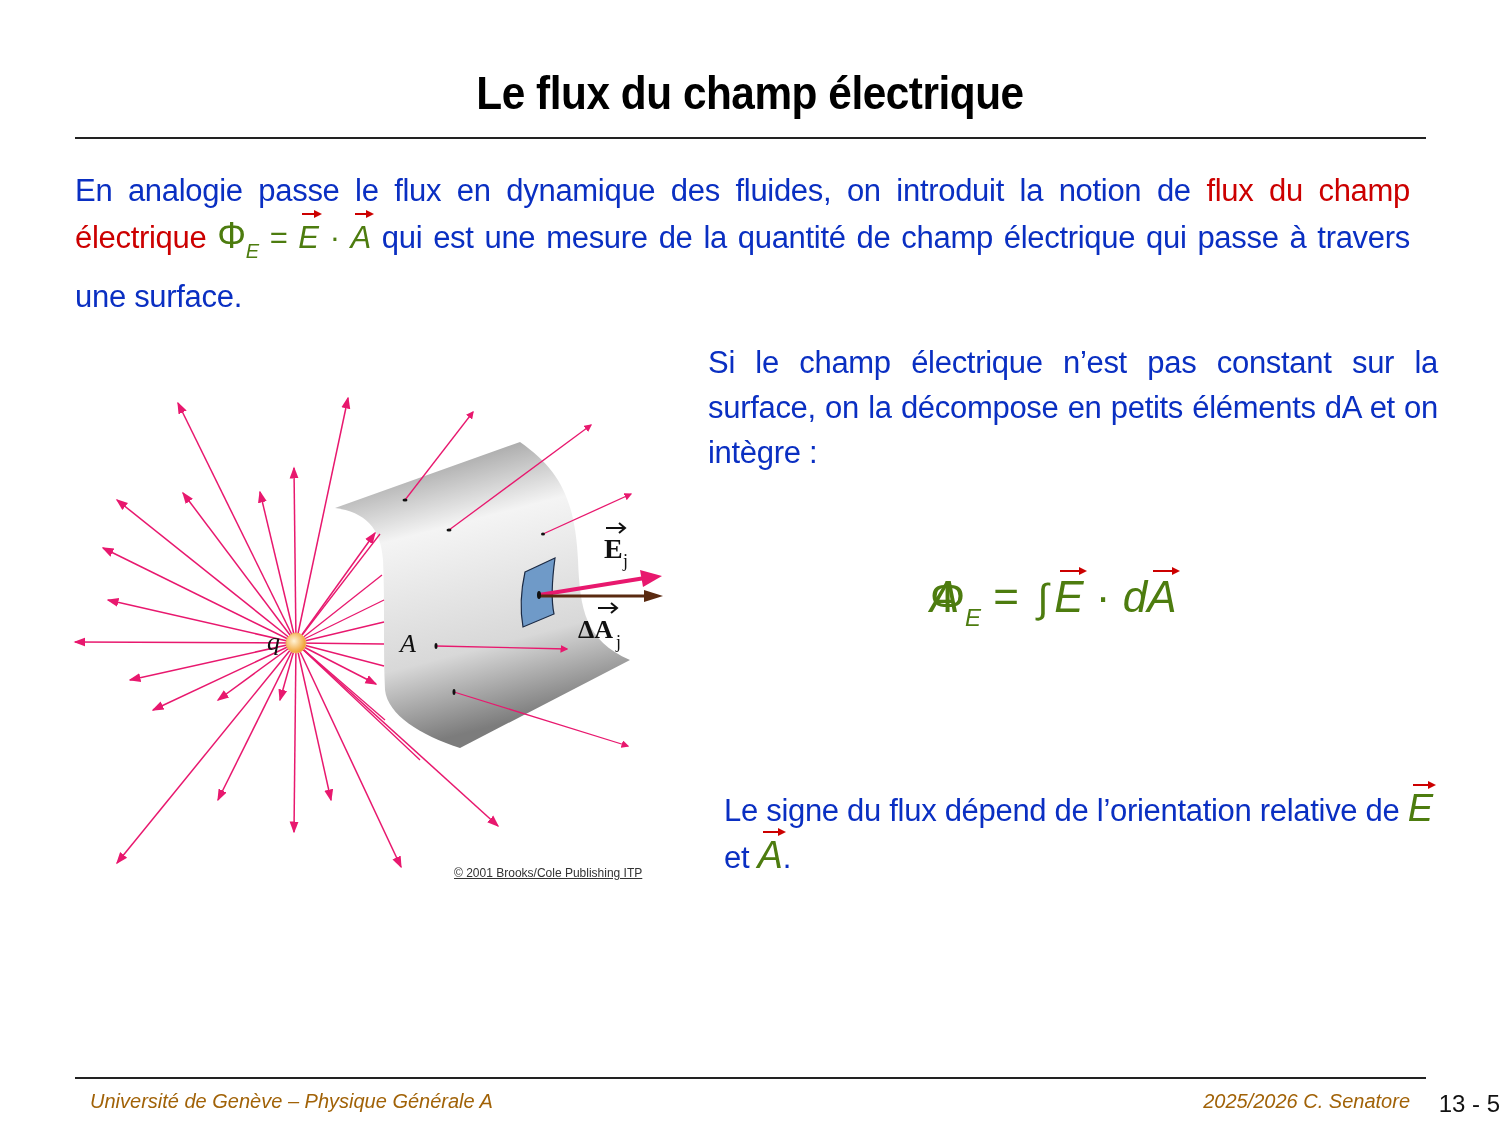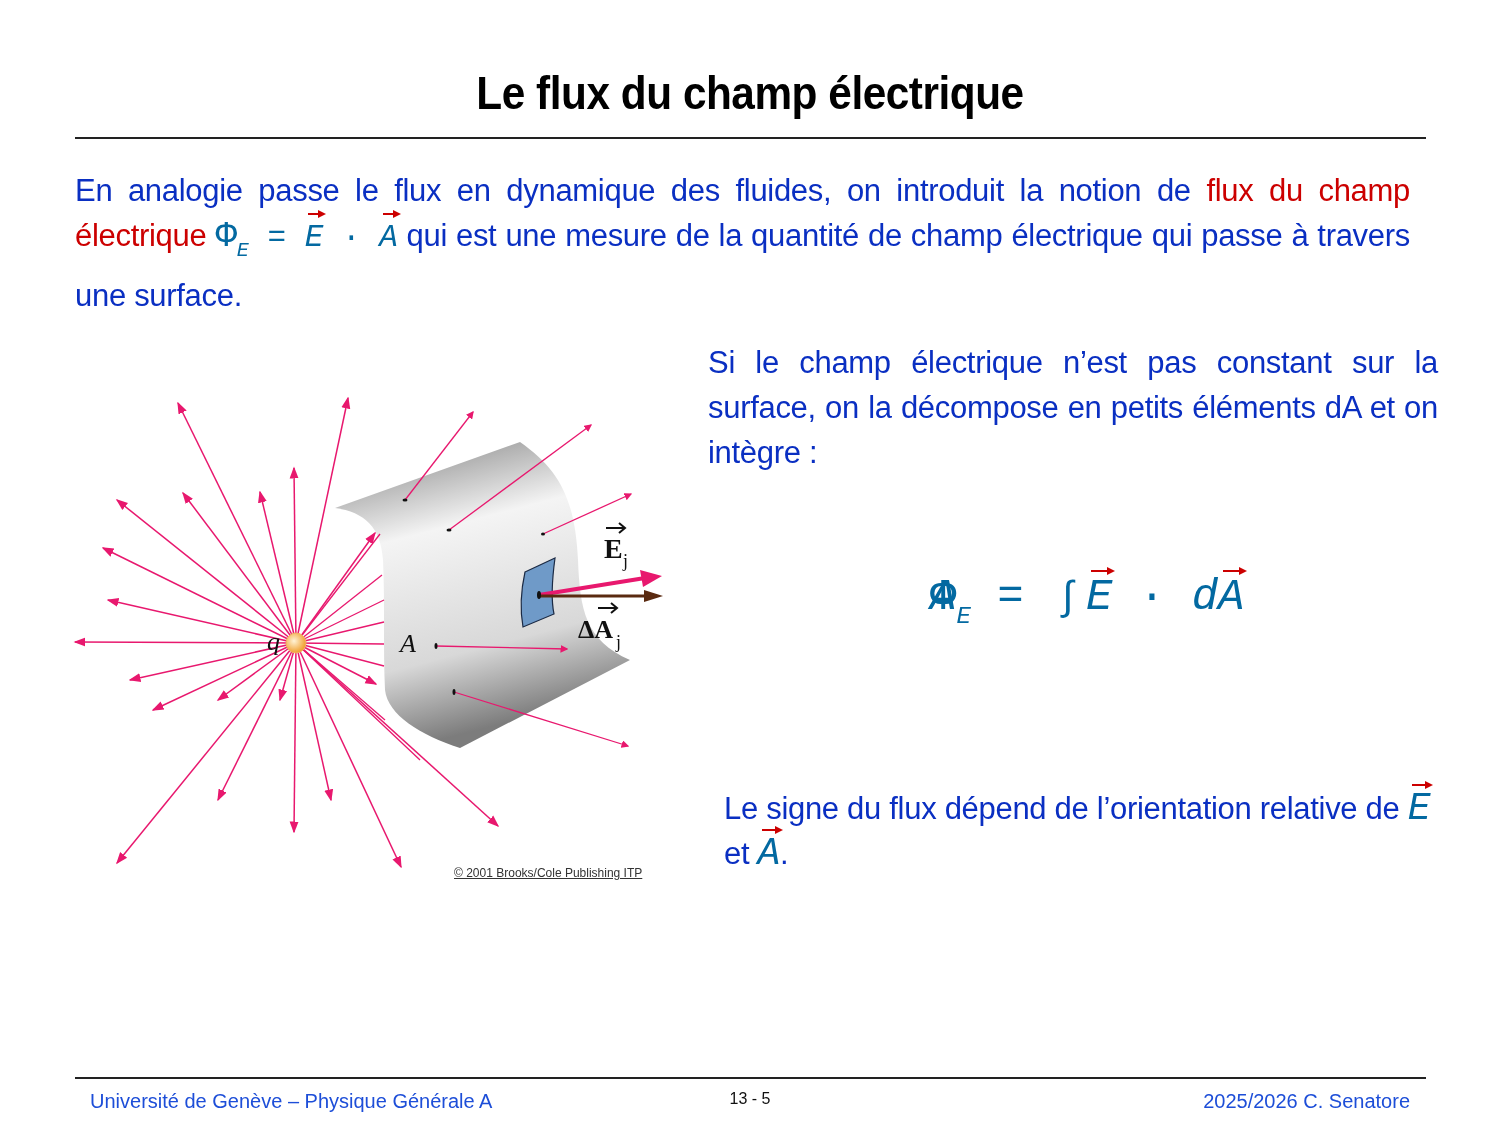--- a/index.html
+++ b/index.html
@@ -4,37 +4,37 @@
 <style>
   html, body { margin:0; padding:0; }
   body { width:1500px; height:1125px; background:#ffffff; position:relative; overflow:hidden;
          font-family:"Liberation Sans", sans-serif; }
   .title { position:absolute; left:0; width:1500px; top:66px; text-align:center;
            font-size:46px; font-weight:bold; color:#000; letter-spacing:-0.5px; transform:scaleX(0.92); }
   .rule { position:absolute; left:75px; width:1351px; height:2px; background:#222; }
   .intro { position:absolute; left:75px; top:168px; width:1335px; font-size:31px; line-height:45px;
            color:#0a2fc2; text-align:justify; letter-spacing:-0.3px; }
   .intro .red, .red { color:#cc0000; }
-  .math { font-family:Liberation Mono, monospace; font-style:italic; color:#0369a1; }
+  .math { font-family:Liberation Sans, sans-serif; font-style:italic; color:#4d7c0f; }
   .phi { font-style:normal; font-size:36px; }
   .sub { font-size:20px; vertical-align:-10px; }
   .vec { position:relative; display:inline-block; }
   .vec::before { content:""; position:absolute; left:20%; right:0; top:-2px; height:2px; background:#cc0000; }
   .vec::after { content:""; position:absolute; right:-3px; top:-5px; border-left:8px solid #cc0000;
                 border-top:4px solid transparent; border-bottom:4px solid transparent; }
   .right-text { position:absolute; left:708px; width:730px; font-size:31px; line-height:45px;
                 color:#0a2fc2; text-align:justify; letter-spacing:-0.3px; }
   .formula { position:absolute; left:930px; top:572px; font-size:44px; }
   .formula .phi { font-size:44px; }
   .formula .sub { font-size:24px; vertical-align:-14px; }
   .formula .int { font-style:normal; font-size:40px; margin:0 6px; position:relative; }
   .figure { position:absolute; left:60px; top:380px; width:620px; height:500px; }
   .copyright { position:absolute; left:454px; top:866px; font-size:12px; color:#333;text-decoration:underline; }
-  .footer { position:absolute; top:1090px; font-size:20px; color:#1d4ed8; }
-  .footer-center { position:absolute; top:1090px; left:0; width:1500px; text-align:center; font-size:16px; color:#111; }
+  .footer { position:absolute; top:1090px; font-size:20px; font-style:italic; color:#a16207; }
+  .footer-center { position:absolute; top:1090px; left:0; width:1500px; text-align:right; font-size:24px; color:#111; }
 </style>
 </head>
 <body>
 
 <div class="title">Le flux du champ électrique</div>
 <div class="rule" style="top:137px;"></div>
 
 <div class="intro">
   <span>En analogie passe le flux en dynamique des fluides, on introduit la notion de </span><span class="red">flux du champ électrique</span>
   <span class="math"><span class="phi">Φ</span><span class="sub">E</span><span style="font-style:normal"> = </span><span class="vec">E</span><span style="font-style:normal"> · </span><span class="vec">A</span></span><span> qui est une mesure de la quantité de champ électrique qui passe à travers une surface.</span>

